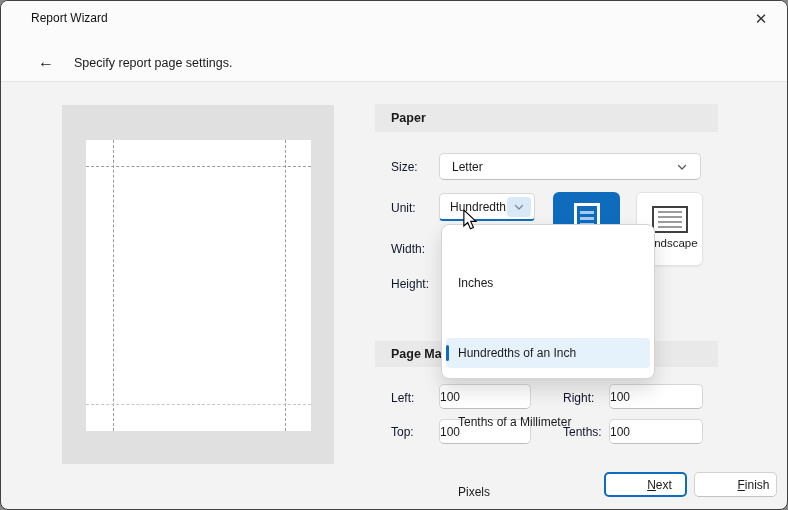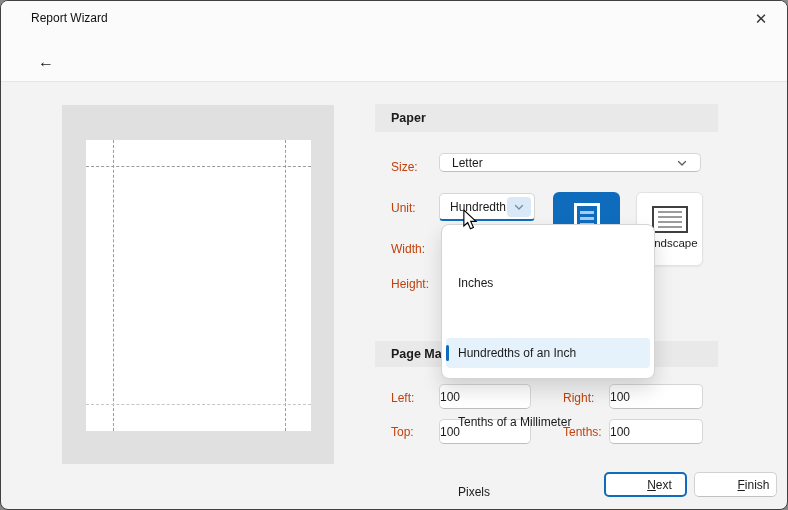--- a/index.html
+++ b/index.html
@@ -25,28 +25,28 @@
   .preview-box { left:61px; top:104px; width:272px; height:359px; background:#e0e0e0; }
   .preview-page { left:24px; top:35px; width:225px; height:291px; background:#ffffff; position:absolute; }
   .dash-v { position:absolute; top:0; bottom:0; width:0; border-left:1px dashed #9b9b9b; }
   .dash-h { position:absolute; left:0; right:0; height:0; border-top:1px dashed #9b9b9b; }
   .dash-h.light { border-top-color:#c6c6c6; }
 
   
   .band { left:374px; width:343px; height:28px; background:#e9e9e9; display:flex; align-items:center; padding-left:16px;
           font-weight:bold; font-size:12.5px; color:#1b1b1b; }
 
-  .field-label { font-size:12px; color:#c2410c; }
+  .field-label { font-size:12px; color:#0f172a; }
 
   .combo { background:#fff; border:1px solid #d6d6d6; border-bottom-color:#bdbdbd; border-radius:5px;
            display:flex; align-items:center; }
   .combo .val { padding-left:12px; flex:1; white-space:nowrap; overflow:hidden; }
   .chev { width:12px; height:12px; flex:0 0 auto; }
 
-  .size-combo { left:438px; top:152px; width:262px; height:19px;gap:23px; }
+  .size-combo { left:438px; top:152px; width:262px; height:27px;gap:23px; }
   .size-combo .chev { margin-right:12px; }
 
   .unit-combo { left:438px; top:192px; width:96px; height:28px; border-bottom:2px solid #0f6cbd; border-radius:5px 5px 4px 4px; }
   .unit-combo .val { padding-left:10px; }
   .dd-btn { width:24px; height:20px; margin-right:3px; background:#d9e9f7; border-radius:4px;
             display:flex; align-items:center; justify-content:center; }
 
   .orient-btn { top:191px; width:67px; height:74px; border-radius:6px; display:flex; flex-direction:column;
                 align-items:center; }
   .portrait { left:552px; background:#0f6cbd; }
@@ -84,20 +84,21 @@
 <div id="stage">
 
   <div class="abs chrome"></div>
   <div class="abs win-title">Report Wizard</div>
   <div class="abs close-btn">
     <span>✕</span>
   </div>
   <div class="abs back-btn">
     <span>←</span>
   </div>
+  <div class="abs subtitle">Specify report page settings.</div>
 
   <div class="abs preview-box">
     <div class="preview-page">
       <div class="dash-v" style="left:27px;"></div>
       <div class="dash-v" style="left:199px;"></div>
       <div class="dash-h" style="top:26px;"></div>
       <div class="dash-h light" style="top:264px;"></div>
     </div>
   </div>
 

